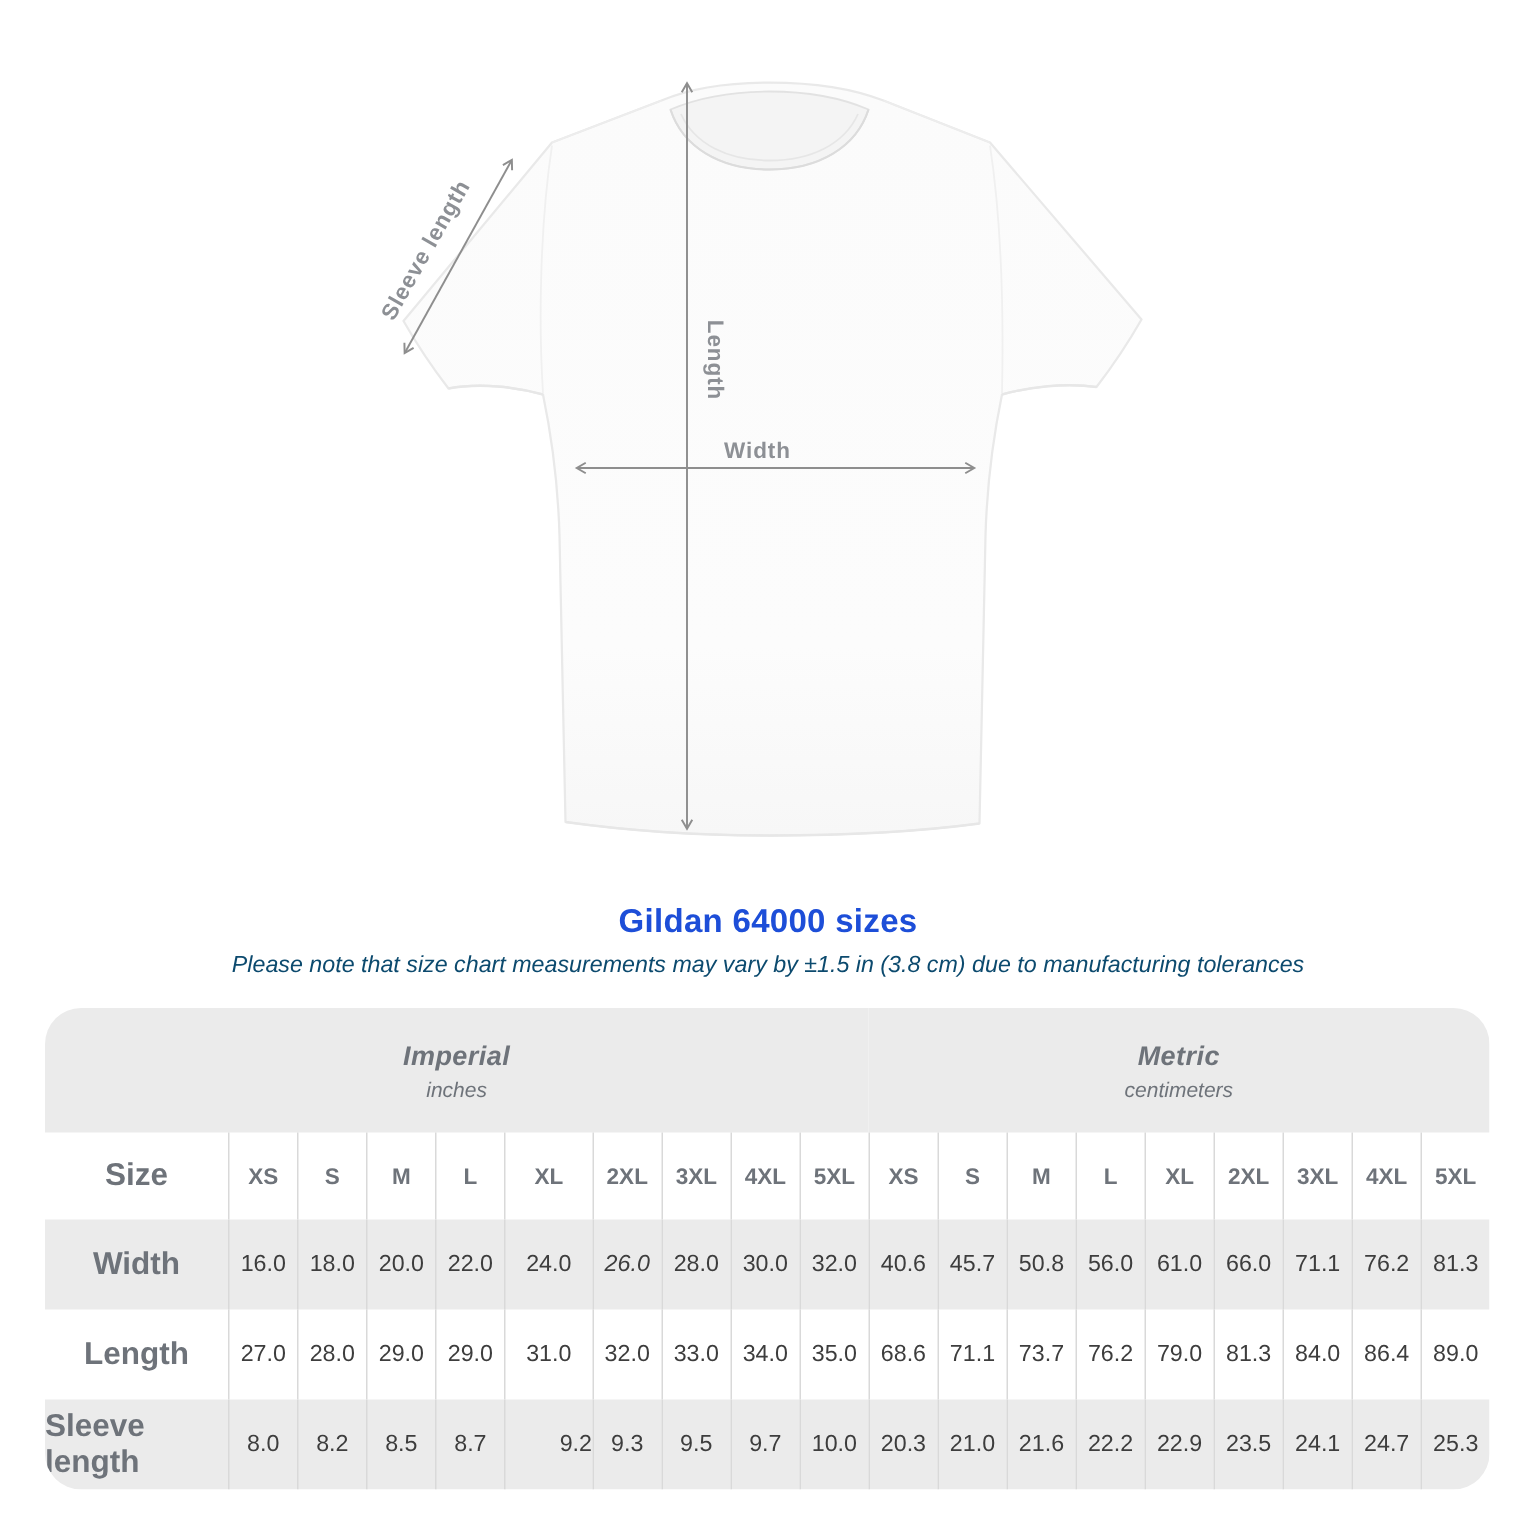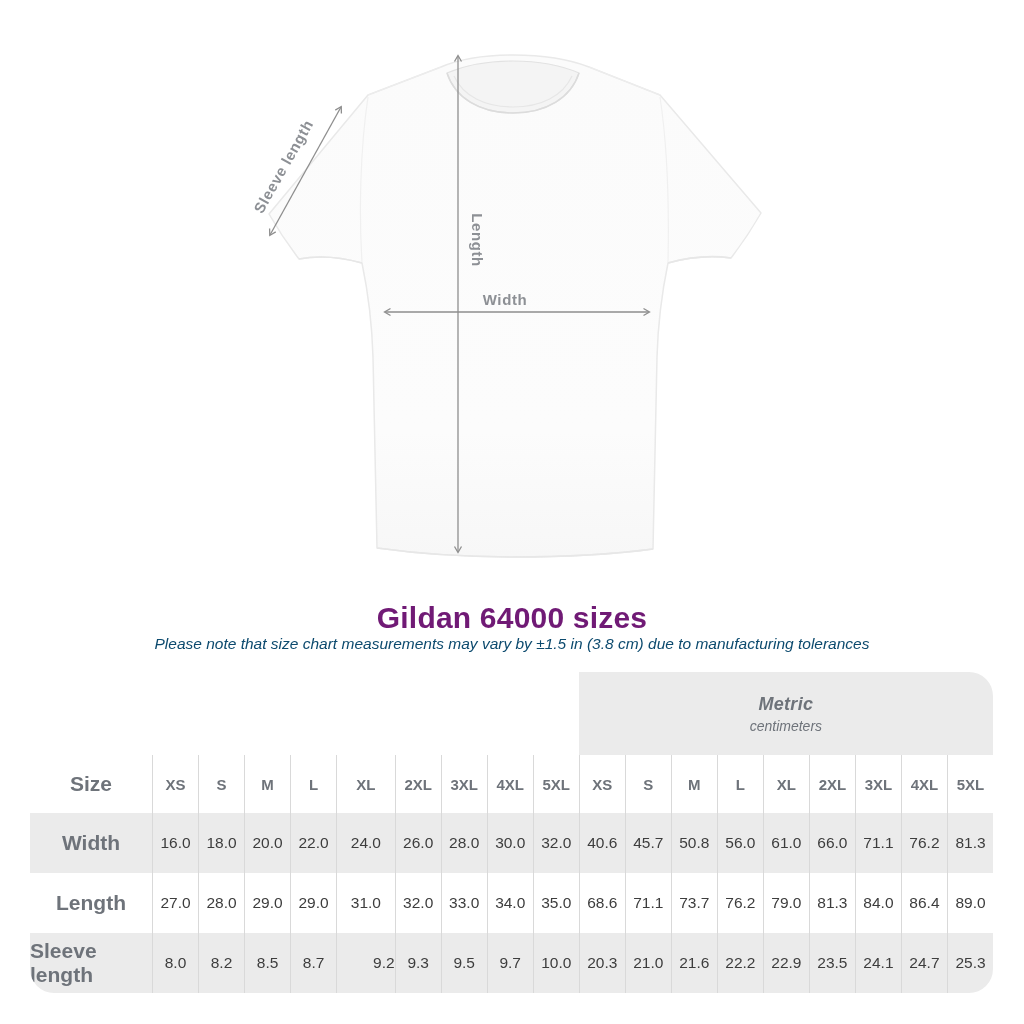--- a/index.html
+++ b/index.html
@@ -19,21 +19,21 @@
     font-family: "Liberation Sans", sans-serif;
     font-size: 15px;
     font-weight: bold;
     letter-spacing: 0.6px;
   }
 
   
   .chart-title {
     position: absolute; top: 601px; left: 0; width: 1024px;
     text-align: center;
-    font-size: 30px; font-weight: bold; color: #701a75;
+    font-size: 22px; font-weight: bold; color: #1d4ed8;
     letter-spacing: 0.2px;
   }
   .chart-subtitle {
     position: absolute; top: 635px; left: 0; width: 1024px;
     text-align: center;
     font-size: 15.5px; font-style: italic; color: #0c4a6e;
   }
 
   
   .size-table {
@@ -134,20 +134,24 @@
 
   <text class="annot-label" transform="translate(288,169) rotate(-60.5)" text-anchor="middle">Sleeve length</text>
   <text class="annot-label" transform="translate(472,240) rotate(90)" text-anchor="middle">Length</text>
   <text class="annot-label" x="505" y="305" text-anchor="middle">Width</text>
 </svg>
 
 <div class="chart-title">Gildan 64000 sizes</div>
 <div class="chart-subtitle">Please note that size chart measurements may vary by ±1.5 in (3.8 cm) due to manufacturing tolerances</div>
 
 <div class="size-table">
+  <div class="sec-header sec-imperial">
+    <div class="sec-name">Imperial</div>
+    <div class="sec-unit">inches</div>
+  </div>
   <div class="sec-header sec-metric">
     <div class="sec-name">Metric</div>
     <div class="sec-unit">centimeters</div>
   </div>
 
 <div class="cell head rowlabel" style="grid-row: 2;">Size</div>
     <div class="cell head sep" style="grid-row: 2;">XS</div>
     <div class="cell head sep" style="grid-row: 2;">S</div>
     <div class="cell head sep" style="grid-row: 2;">M</div>
     <div class="cell head sep" style="grid-row: 2;">L</div>
@@ -164,21 +168,21 @@
     <div class="cell head sep" style="grid-row: 2;">2XL</div>
     <div class="cell head sep" style="grid-row: 2;">3XL</div>
     <div class="cell head sep" style="grid-row: 2;">4XL</div>
     <div class="cell head sep" style="grid-row: 2;">5XL</div>
     <div class="cell rowlabel row-gray" style="grid-row: 3;">Width</div>
     <div class="cell sep row-gray" style="grid-row: 3;">16.0</div>
     <div class="cell sep row-gray" style="grid-row: 3;">18.0</div>
     <div class="cell sep row-gray" style="grid-row: 3;">20.0</div>
     <div class="cell sep row-gray" style="grid-row: 3;">22.0</div>
     <div class="cell sep row-gray" style="grid-row: 3;">24.0</div>
-    <div class="cell sep row-gray" style="grid-row: 3;">26.0</div>
+    <div class="cell sep row-gray" style="grid-row: 3; font-style: italic;">26.0</div>
     <div class="cell sep row-gray" style="grid-row: 3;">28.0</div>
     <div class="cell sep row-gray" style="grid-row: 3;">30.0</div>
     <div class="cell sep row-gray" style="grid-row: 3;">32.0</div>
     <div class="cell sep row-gray" style="grid-row: 3;">40.6</div>
     <div class="cell sep row-gray" style="grid-row: 3;">45.7</div>
     <div class="cell sep row-gray" style="grid-row: 3;">50.8</div>
     <div class="cell sep row-gray" style="grid-row: 3;">56.0</div>
     <div class="cell sep row-gray" style="grid-row: 3;">61.0</div>
     <div class="cell sep row-gray" style="grid-row: 3;">66.0</div>
     <div class="cell sep row-gray" style="grid-row: 3;">71.1</div>

